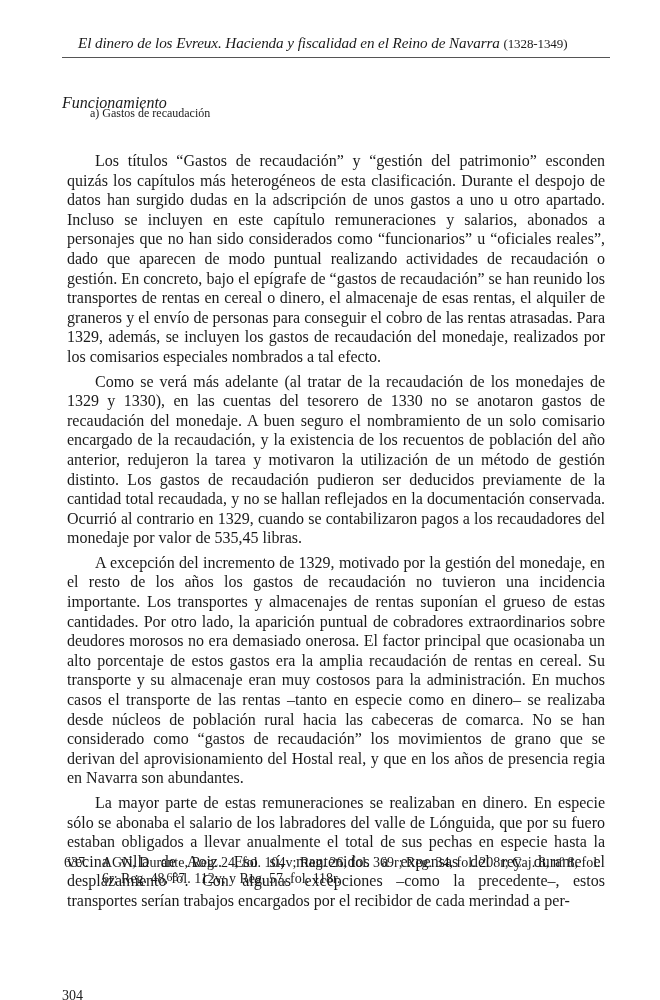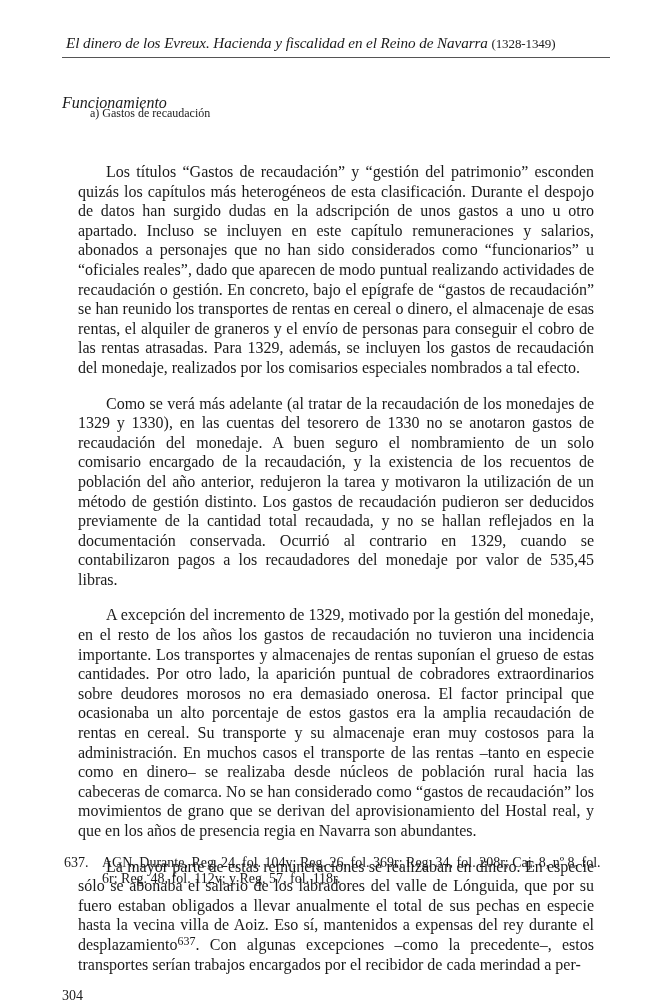--- a/index.html
+++ b/index.html
@@ -1,28 +1,28 @@
 <!DOCTYPE html>
 <html><head>
 <meta charset="utf-8">
 <style>
   html, body { margin: 0; padding: 0; background: #ffffff; }
   body { width: 660px; height: 1000px; position: relative; overflow: hidden;
          font-family: "Liberation Serif", "DejaVu Serif", serif; color: #1a1a1a; }
   .page { position: absolute; left: 62px; top: 0; width: 548px; }
-  .running-head { position: absolute; top: 34px; left: 4px; width: 548px;
+  .running-head { position: absolute; top: 34px; left: 16px; width: 548px;
                   font-style: italic; font-size: 15.2px; letter-spacing: -0.1px; white-space: nowrap; }
   .running-head .years { font-style: normal; font-size: 13px; }
   .head-rule { position: absolute; top: 57px; left: 0; width: 548px; height: 0;
                border-top: 1.6px solid #555; }
   .section-title { position: absolute; top: 94px; left: 0; font-style: italic; font-size: 16px; }
   .subsection { position: absolute; top: 106px; left: 28px; font-size: 12px; }
   .body-text { position: absolute; top: 146px; left: 0; width: 548px;
                font-size: 16px; line-height: 19.6px; text-align: justify; hyphens: manual; }
-  .body-text p { margin: 16px; text-indent: 28px; }
+  .body-text p { margin: 5px; text-indent: 28px; }
   sup.fn { font-size: 12px; vertical-align: 5px; line-height: 0; }
   .footnotes { position: absolute; top: 855px; left: 0; width: 548px; font-size: 14px; line-height: 15.5px; }
   .footnote { display: flex; }
   .footnote .num { width: 38px; flex: none; padding-left: 2px; }
   .footnote .txt { flex: 1; }
   .page-number { position: absolute; top: 988px; left: 0; font-size: 14px; }
 </style>
 </head>
 <body>
 

